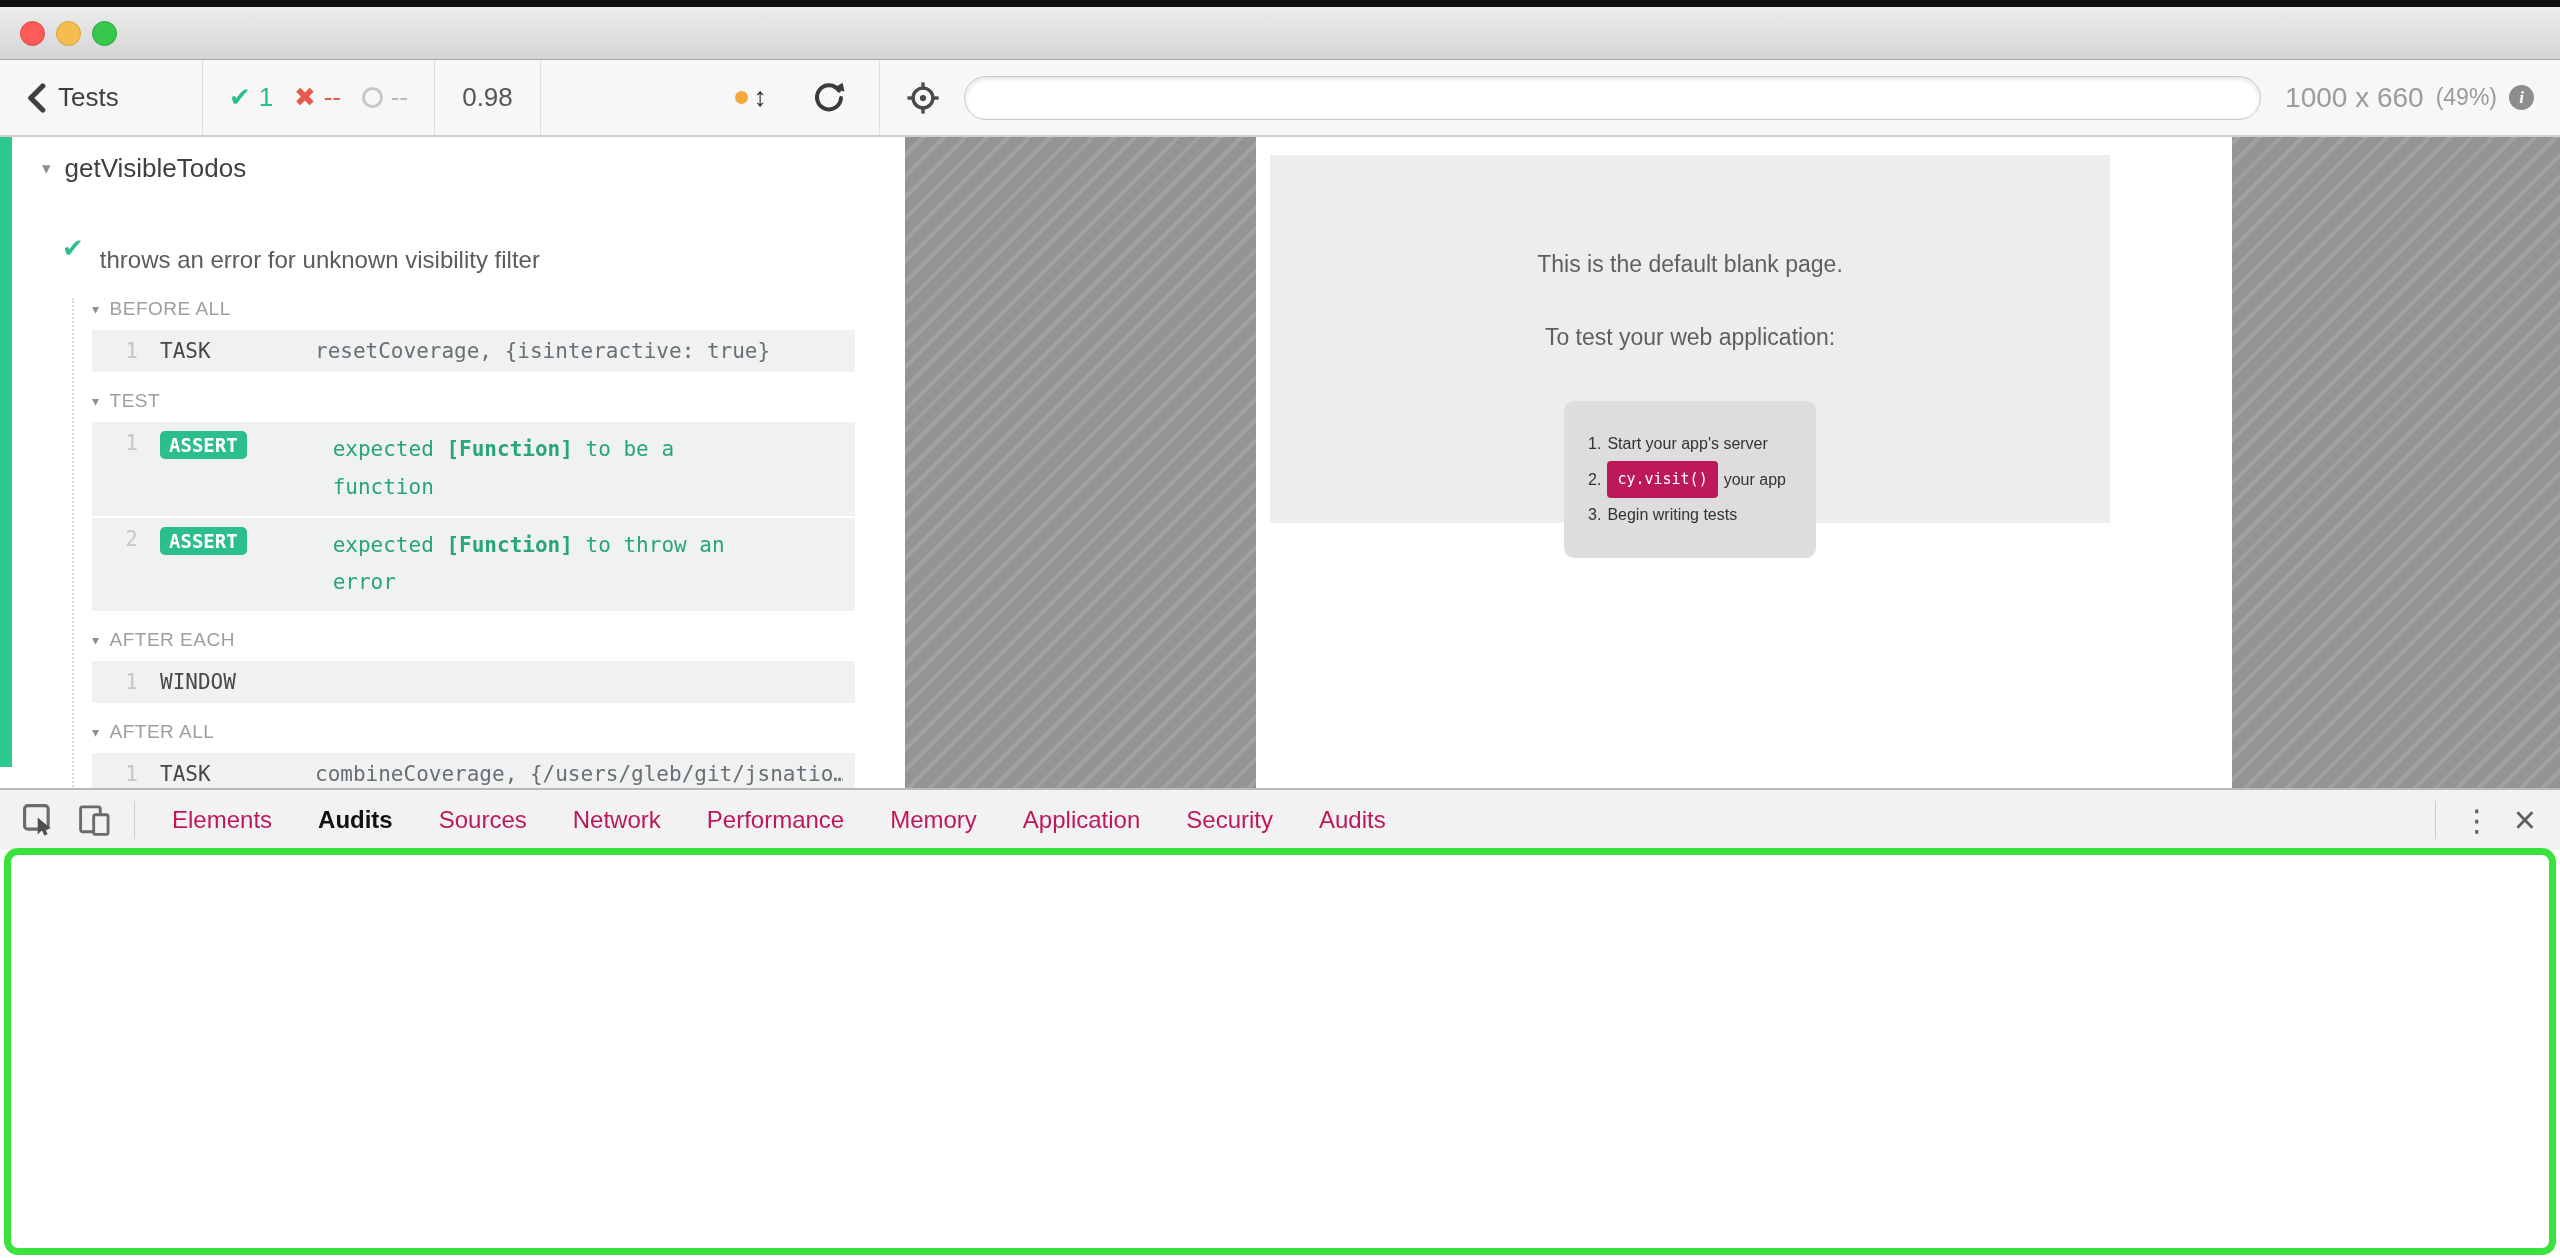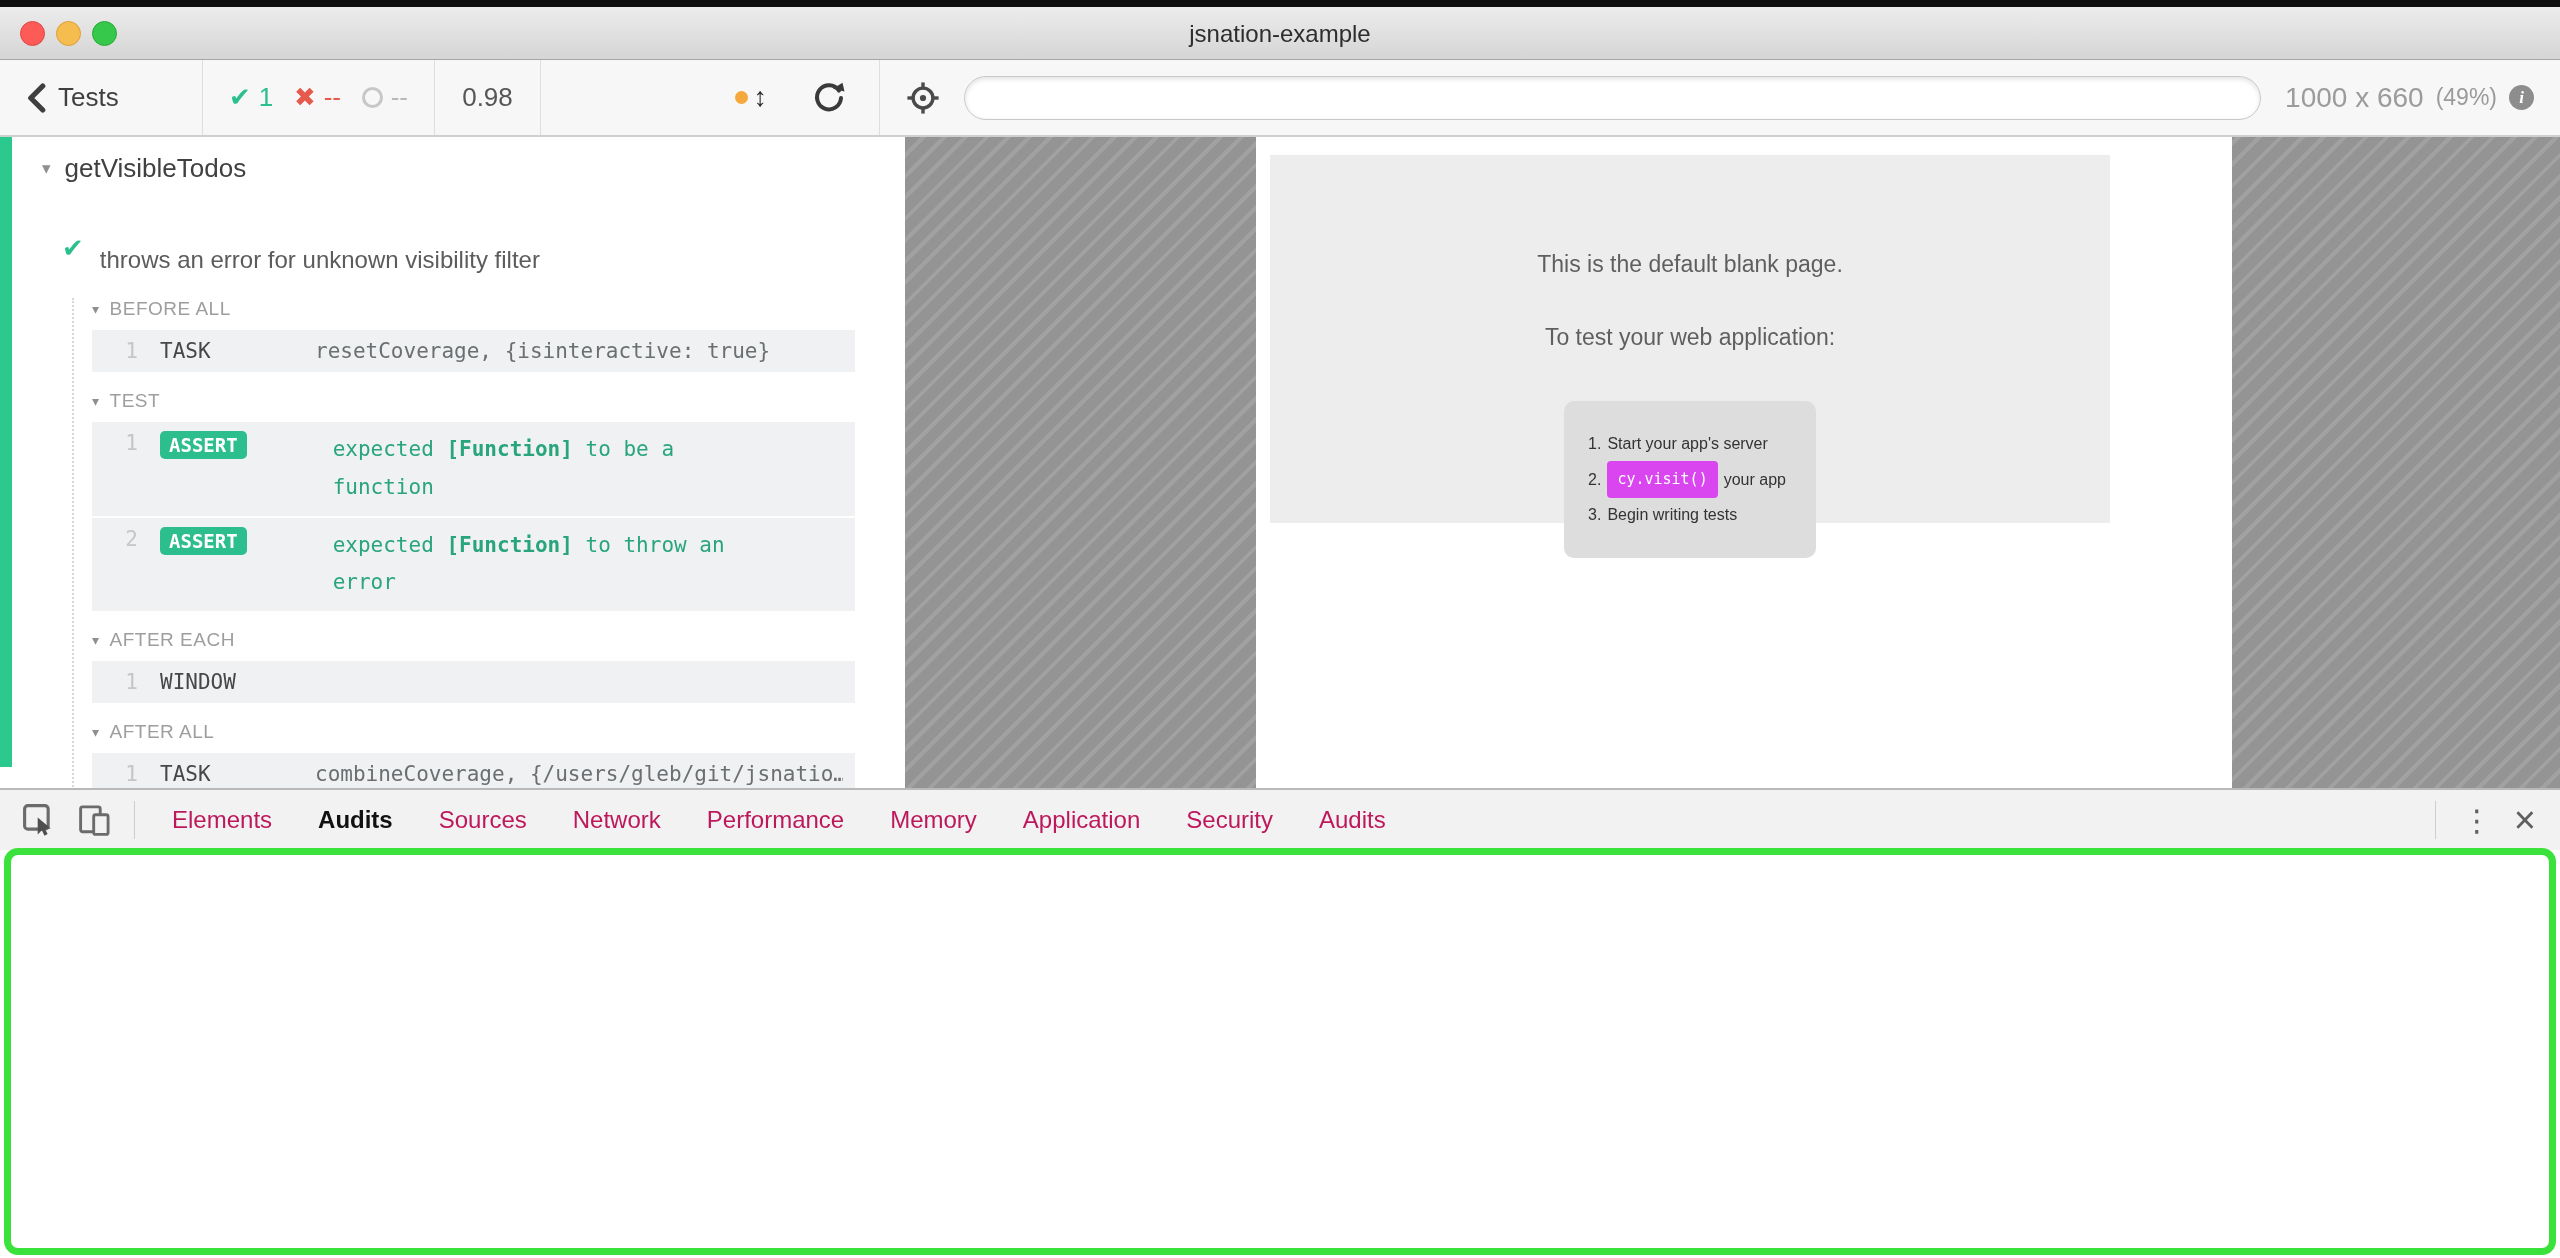--- a/index.html
+++ b/index.html
@@ -70,21 +70,21 @@
 
   
   #aut-frame { position:absolute; left:1256px; top:0; width:976px; height:651px; background:#fff; }
   #aut-card { position:absolute; left:14px; top:18px; width:840px; height:368px; background:#ededed;
     display:flex; flex-direction:column; align-items:center;gap:24px; }
   #home-icon { margin-top:46px; }
   #aut-heading { margin-top:26px; font-size:23px; color:#5f5f5f; }
   #aut-subheading { margin-top:22px; font-size:23px; color:#5f5f5f; }
   #steps-box { margin-top:26px; background:#dddddd; border-radius:10px; padding:26px 30px 26px 24px; }
   .step { font-size:16px; color:#333; line-height:2.1; display:flex; align-items:center; gap:6px; }
-  .step .code-chip { background:#d946ef; color:#fff; font-size:15px; padding:3px 10px; border-radius:4px; }
+  .step .code-chip { background:#be185d; color:#fff; font-size:15px; padding:3px 10px; border-radius:4px; }
 
   
   #devtools-bar { position:absolute; left:0; top:788px; width:2560px; height:62px;
     background:#f2f2f2; border-top:2px solid #b9b9b9; display:flex; align-items:center; }
   .dt-icon { width:34px; height:34px; margin-left:22px; flex:none; }
   .vdiv { width:1px; height:38px; background:#ccc; margin:0 14px 0 22px; flex:none; }
   .dt-tab { font-size:24px; color:#be185d; padding:0 23px; cursor:default; }
   .dt-tab.active { color:#111; font-weight:bold; }
   #dt-right { margin-left:auto; display:flex; align-items:center; }
   #dt-right .vdiv { margin:0 18px; }
@@ -100,21 +100,20 @@
 </style>
 </head>
 <body>
 
 <div id="top-strip"></div>
 
 <div id="titlebar">
   <span id="tl-close" class="traffic"></span>
   <span id="tl-min" class="traffic"></span>
   <span id="tl-max" class="traffic"></span>
-  <div id="win-title">jsnation-example</div>
 </div>
 
 <div id="cy-header">
   <div id="cell-tests" class="hcell">
     <svg width="20" height="30" viewBox="0 0 13 20">
       <polyline points="11,2 3,10 11,18" fill="none" stroke="#3f3f3f" stroke-width="3.5" stroke-linecap="round" stroke-linejoin="round"></polyline>
     </svg>
     <span>Tests</span>
   </div>
   <div id="cell-stats" class="hcell">

